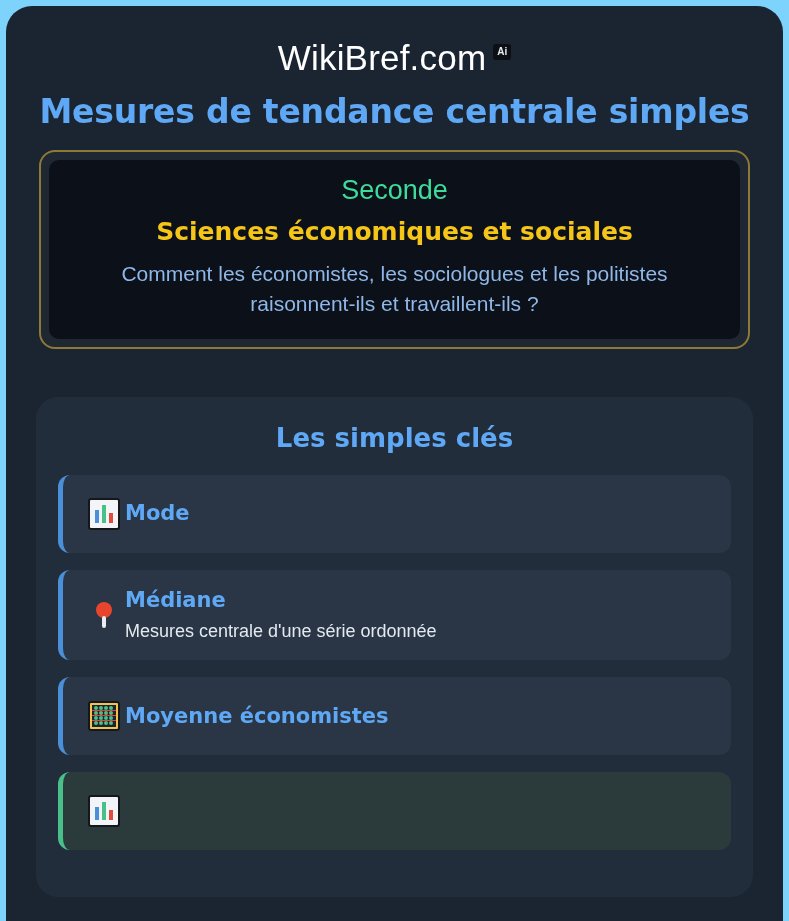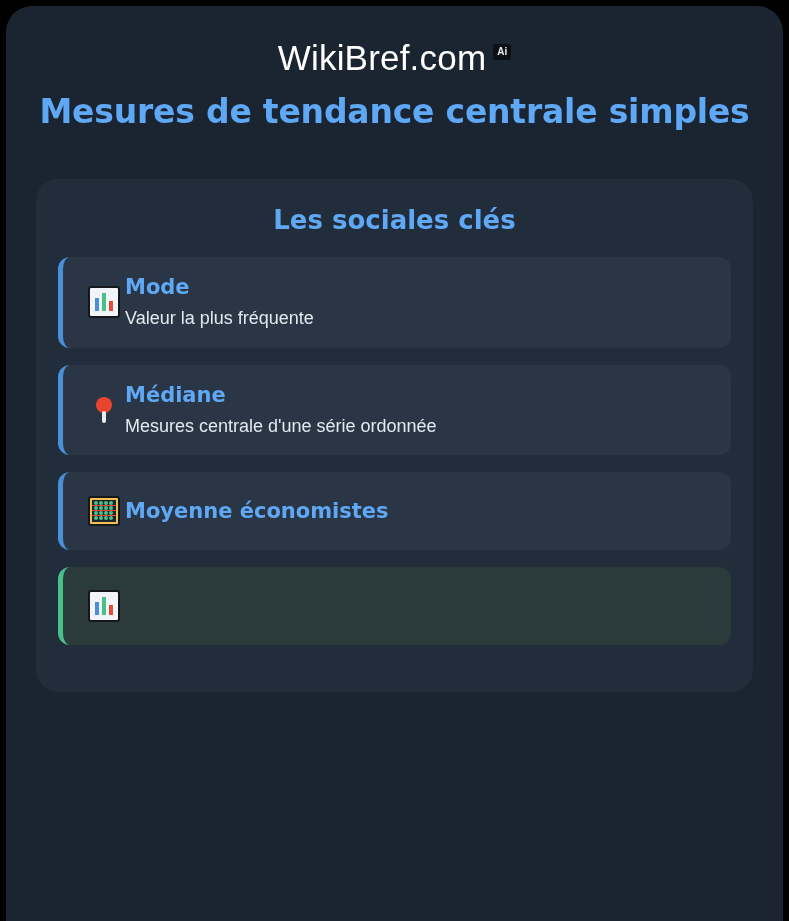--- a/index.html
+++ b/index.html
@@ -5,21 +5,21 @@
   html, body {
     margin: 0;
     padding: 0;
     background: #0f1720;
     font-family: "Liberation Sans", sans-serif;
   }
   #page {
     position: relative;
     width: 789px;
     height: 921px;
-    background: #000000;
+    background: #7dd3fc;
     overflow: hidden;
   }
   .card-root {
     position: absolute;
     left: 6px;
     top: 6px;
     width: 777px;
     height: 960px;
     background: #1b2531;
     border-radius: 26px;
@@ -155,36 +155,42 @@
 <div id="page">
   <div class="card-root">
 
     <div class="brand-row">
       <span class="brand-name">WikiBref.com</span>
       <span class="brand-badge">Ai</span>
     </div>
 
     <div class="main-title">Mesures de tendance centrale simples</div>
 
+    <div class="context-outer">
+      <div class="context-inner">
+        <div class="level">Seconde</div>
+        <div class="subject">Sciences économiques et sociales</div>
+        <div class="question">Comment les économistes, les sociologues et les politistes raisonnent-ils et travaillent-ils ?</div>
+      </div>
+    </div>
 
     <div class="panel">
-      <div class="panel-title">Les sociales clés</div>
+      <div class="panel-title">Les simples clés</div>
 
       <div class="measure">
         <span class="m-icon">
           <svg width="34" height="34" viewBox="0 0 34 34">
             <rect x="2" y="2" width="30" height="30" rx="2" fill="#f2f4f7" stroke="#14181d" stroke-width="2"></rect>
             <rect x="8" y="13" width="4" height="13" fill="#4a90d9"></rect>
             <rect x="15" y="8" width="4" height="18" fill="#49c08a"></rect>
             <rect x="22" y="16" width="4" height="10" fill="#e04b3c"></rect>
           </svg>
         </span>
         <span class="m-text">
           <span class="m-title" style="display:block">Mode</span>
-          <span class="m-desc" style="display:block">Valeur la plus fréquente</span>
         </span>
       </div>
 
       <div class="measure">
         <span class="m-icon">
           <svg width="34" height="34" viewBox="0 0 34 34">
             <circle cx="17" cy="12" r="8" fill="#e8452f"></circle>
             <rect x="15" y="18" width="4" height="12" rx="2" fill="#e9edf2"></rect>
           </svg>
         </span>

